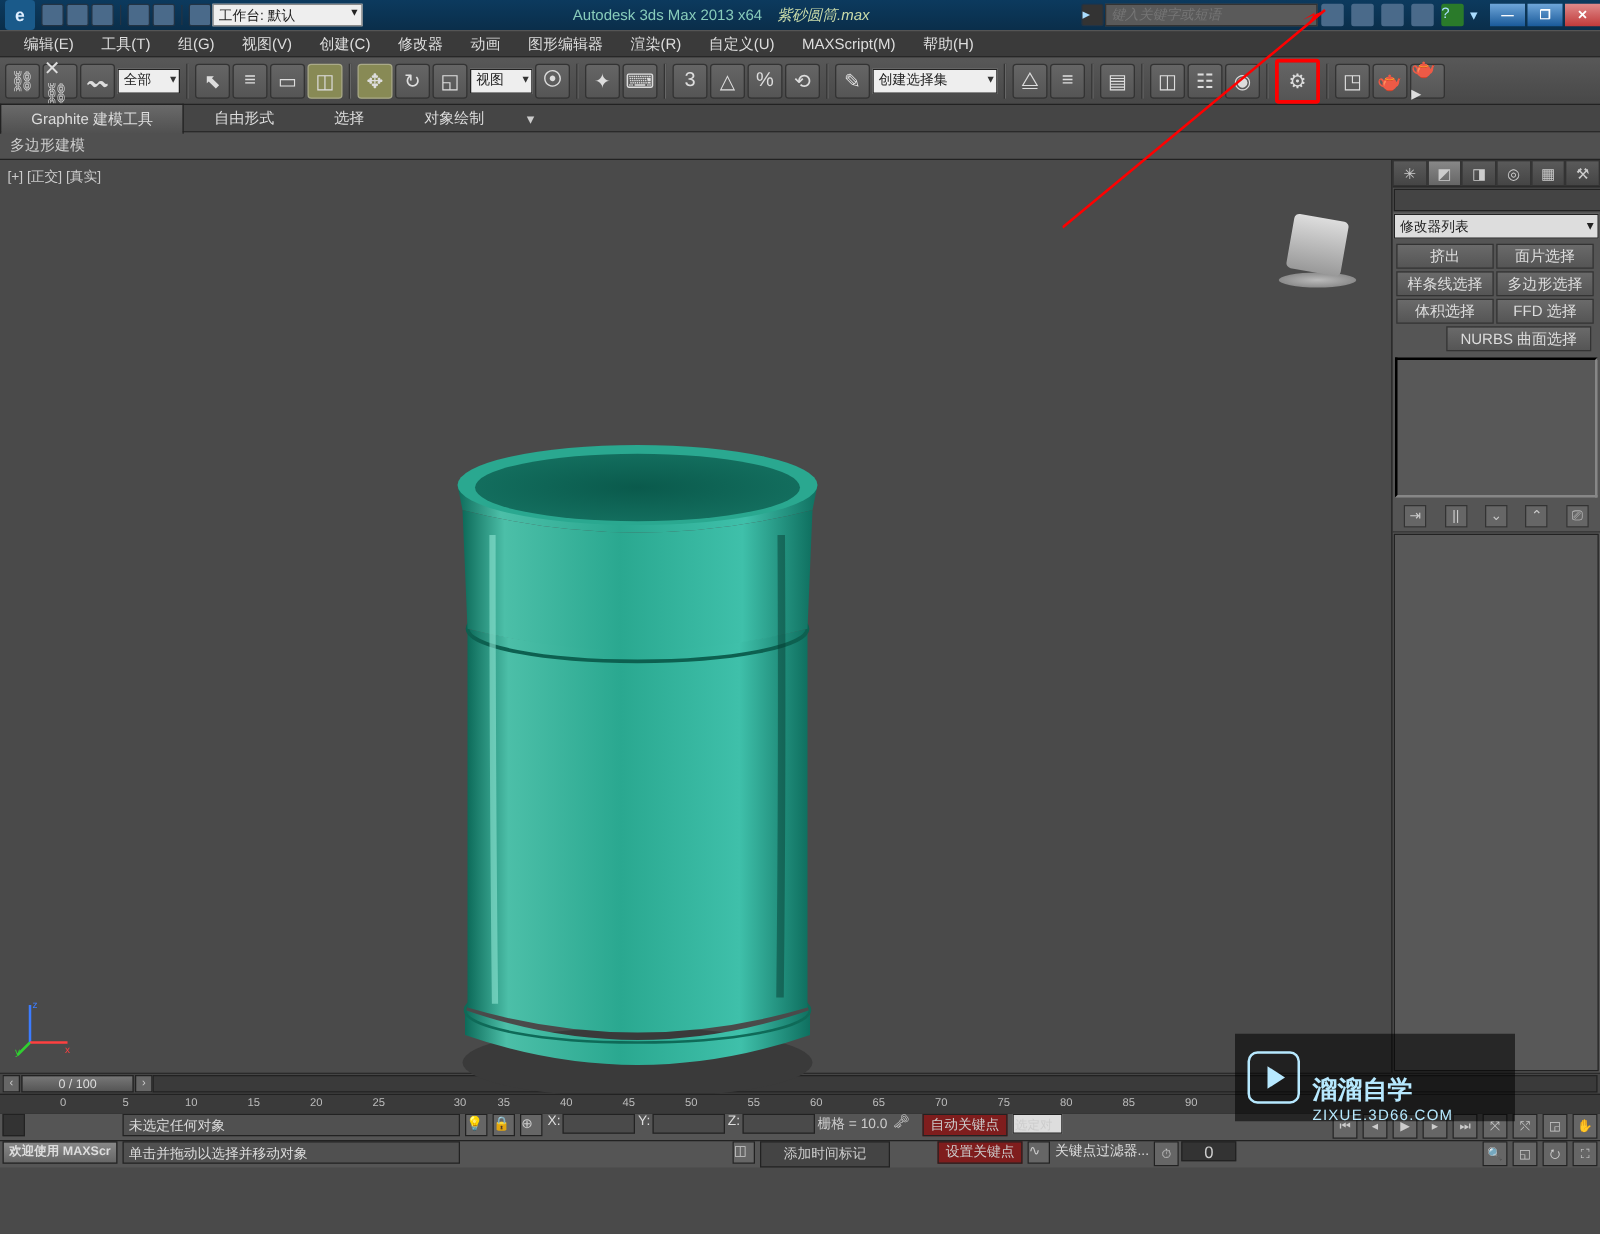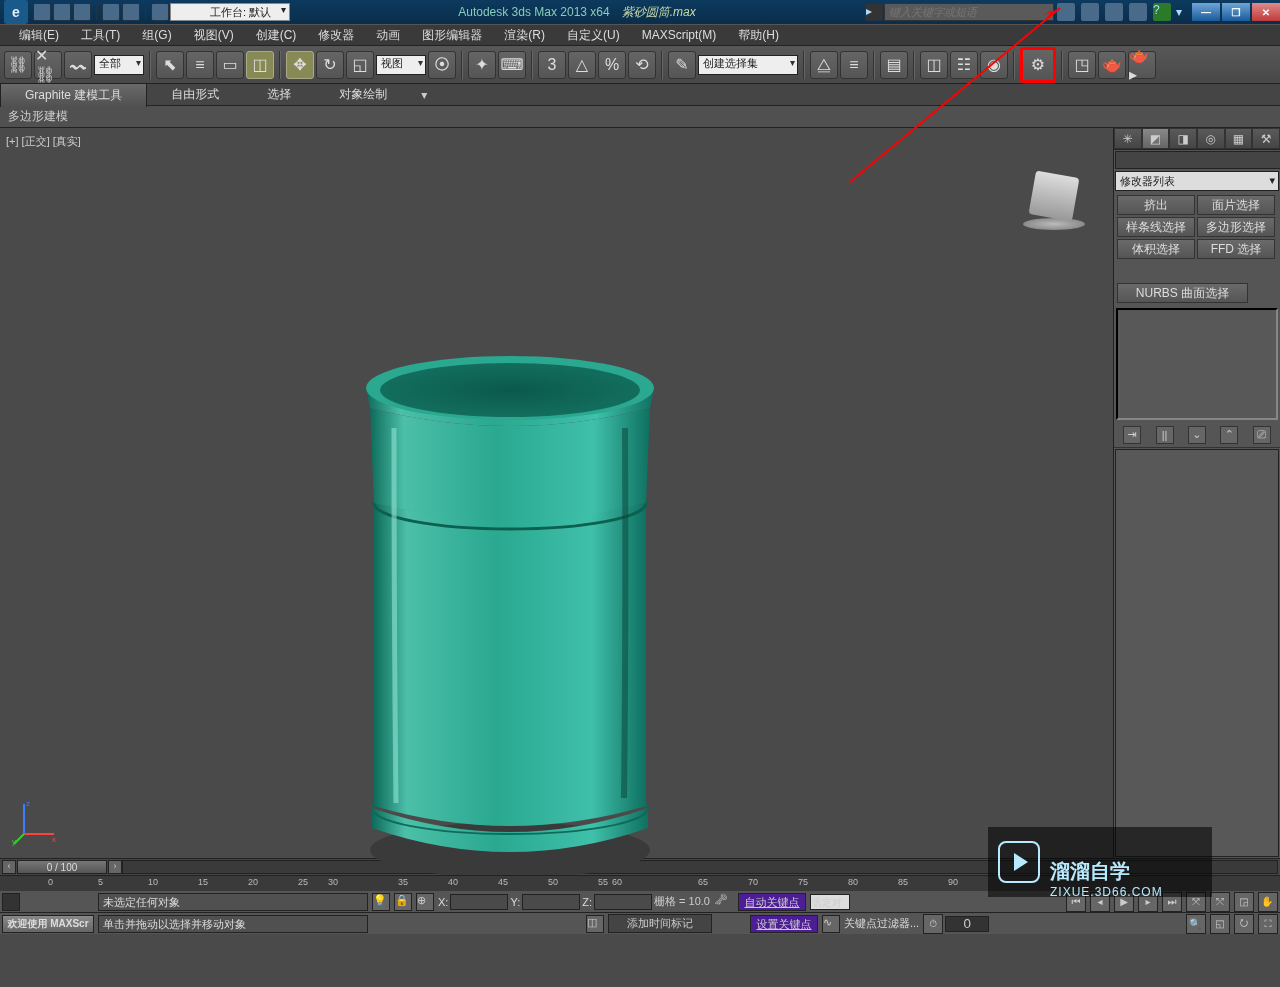--- a/index.html
+++ b/index.html
@@ -4,21 +4,21 @@
 <style>
 * { margin:0; padding:0; box-sizing:border-box; font-family:"Microsoft YaHei",SimSun,Arial,sans-serif; }
 body { width:1280px; height:987px; background:#4a4a4a; overflow:hidden; font-size:12px; color:#ccc; position:relative; }
 
 
 .title-bar { height:24px; background:linear-gradient(#0c3a5e,#0a2e4a);
   display:flex; align-items:center; color:#aaddff; }
 .app-icon { width:24px; height:24px; background:#1a5a8a; border-radius:3px; margin:0 4px; display:flex; align-items:center; justify-content:center; font-weight:bold; font-size:14px; color:#deeeff;}
 .title-toolbtn { width:18px; height:18px; margin:0 1px; background:#4a6a8a; border:1px solid #234; border-radius:2px;}
 .title-sep { width:1px; height:16px; background:#234; margin:0 4px;}
-.title-combobox { height:18px; background:#eee; border:1px solid #888; font-size:11px; padding:1px 18px 1px 4px; min-width:120px; position:relative;text-align:right;}
+.title-combobox { height:18px; background:#eee; border:1px solid #888; font-size:11px; padding:1px 18px 1px 4px; min-width:120px; position:relative;}
 .title-combobox::after { content:'▾'; position:absolute; right:3px; top:0; font-size:10px; color:#222;}
 .title-text { flex:1; text-align:center; display:flex; justify-content:center; gap:12px; align-items:center; font-size:12px;}
 .title-text .app { color:#8cb;}
 .title-text .file { color:#cda;font-style:italic;}
 .title-search { width:170px; height:18px; background:#5a5a5a; border:1px solid #333; color:#aaa; font-style:italic; padding:0 4px; font-size:11px;}
 .title-iconbtn { width:18px; height:18px; margin:0 3px; background:#4a6a8a; border-radius:2px;}
 .title-winbtns { display:flex; margin-left:8px;}
 .title-winbtns > div { width:28px; height:18px; display:flex; align-items:center; justify-content:center; font-family:Arial; font-size:10px; color:#fff; font-weight:bold;}
 .win-min { background:linear-gradient(#6fa6d9,#1a5a9a);}
 .win-max { background:linear-gradient(#6fa6d9,#1a5a9a); margin:0 2px;}
@@ -78,31 +78,31 @@
 
 .timeline-group { height:32px; background:#454545; border-top:1px solid #222;}
 .timeslider { height:16px; display:flex; align-items:center; padding:0 2px;}
 .ts-left,.ts-right { width:14px; height:14px; background:#666; border:1px solid #222; text-align:center; font-size:9px;}
 .ts-thumb { width:90px; height:14px; background:linear-gradient(#777,#555); border:1px solid #222; display:flex; align-items:center; justify-content:center; font-size:10px; color:#ddd; margin:0 1px;}
 .ts-track { flex:1; height:14px; background:#3a3a3a; border:1px solid #222;}
 .ruler { height:16px; background:#3a3a3a; position:relative; border-top:1px solid #222;}
 .ruler .tick { position:absolute; top:1px; font-size:9px; color:#bbb;}
 
 
-.status-row { height:22px; background:#555; display:flex; align-items:center; font-size:11px; border-top:1px solid #222;}
+.status-row { height:22px; background:#555; display:flex; font-size:11px; border-top:1px solid #222;}
 .status-row > div { margin:0 2px;}
 .welcome-box { width:92px; height:18px; background:linear-gradient(#888,#666); border:1px solid #222; text-align:center; font-size:10px; line-height:16px; color:#ddd; margin-left:2px;font-weight:bold;}
 .prompt { flex:0 0 270px; background:#505050; height:18px; border:1px solid #222; padding:1px 4px; color:#ddd;}
 .prompt.b { flex:0 0 270px;}
 .lock-ico { width:18px; height:18px; background:#666; border:1px solid #222;}
 .coord-lbl { color:#ddd;}
 .coord-in { width:58px; height:16px; background:#4a4a4a; border:1px solid #222;}
 .grid-txt { margin-left:12px;}
 .key-ico { width:20px; height:18px; margin-left:12px;}
-.auto-key { width:68px; height:18px; background:#4c1d95; border:1px solid #222; text-align:center; line-height:16px;text-decoration:underline;}
+.auto-key { width:68px; height:18px; background:#7f1d1d; border:1px solid #222; text-align:center; line-height:16px;}
 .sel-combo { width:40px; height:16px; background:#ddd; border:1px solid #222;}
 .kf-txt { color:#ddd;}
 .nav-btn { width:20px; height:20px; background:#666; border:1px solid #222; display:flex; align-items:center; justify-content:center; font-size:10px;}
 .frame-in { width:44px; height:16px; background:#333; border:1px solid #222; color:#ccc; text-align:center;}
 .script-box { width:18px; height:18px; background:#333; border:1px solid #222; margin:0 2px;}
 
 
 .watermark { position:absolute; right:68px; bottom:90px; width:224px; height:70px; background:rgba(0,0,0,0.55); display:flex; align-items:center; padding:6px 10px; gap:10px;}
 .wm-icon { width:42px; height:42px; border:2px solid #b7e9ff; border-radius:8px; display:flex; align-items:center; justify-content:center;}
 .wm-icon::before { content:''; border-left:14px solid #b7e9ff; border-top:9px solid transparent; border-bottom:9px solid transparent; margin-left:4px;}
@@ -289,21 +289,21 @@
     </div>
     <div class="cmd-combo">修改器列表</div>
     <div class="cmd-btngrid">
       <div class="bt">挤出</div>
       <div class="bt">面片选择</div>
       <div class="bt">样条线选择</div>
       <div class="bt">多边形选择</div>
       <div class="bt">体积选择</div>
       <div class="bt">FFD 选择</div>
       <div class="bt" style="width:38px; visibility:hidden"></div>
-      <div class="bt" style="width:131px">NURBS 曲面选择</div>
+      <div class="bt" style="width:116px">NURBS 曲面选择</div>
     </div>
     <div class="image-holder"></div>
     <div class="stack-tools">
       <div class="st">⇥</div>
       <div class="st">||</div>
       <div class="st">⌄</div>
       <div class="st">⌃</div>
       <div class="st">⎚</div>
     </div>
     <div class="roll-area"></div>
@@ -317,27 +317,27 @@
     <div class="ts-right">›</div>
     <div class="ts-track"></div>
   </div>
   <div class="ruler">
     <span class="tick" style="left:48px">0</span>
     <span class="tick" style="left:98px">5</span>
     <span class="tick" style="left:148px">10</span>
     <span class="tick" style="left:198px">15</span>
     <span class="tick" style="left:248px">20</span>
     <span class="tick" style="left:298px">25</span>
-    <span class="tick" style="left:328px">30</span>
+    <span class="tick" style="left:363px">30</span>
     <span class="tick" style="left:398px">35</span>
     <span class="tick" style="left:448px">40</span>
     <span class="tick" style="left:498px">45</span>
     <span class="tick" style="left:548px">50</span>
     <span class="tick" style="left:598px">55</span>
-    <span class="tick" style="left:612px">60</span>
+    <span class="tick" style="left:648px">60</span>
     <span class="tick" style="left:698px">65</span>
     <span class="tick" style="left:748px">70</span>
     <span class="tick" style="left:798px">75</span>
     <span class="tick" style="left:848px">80</span>
     <span class="tick" style="left:898px">85</span>
     <span class="tick" style="left:948px">90</span>
   </div>
 </div>
 
 <div class="status-row">

